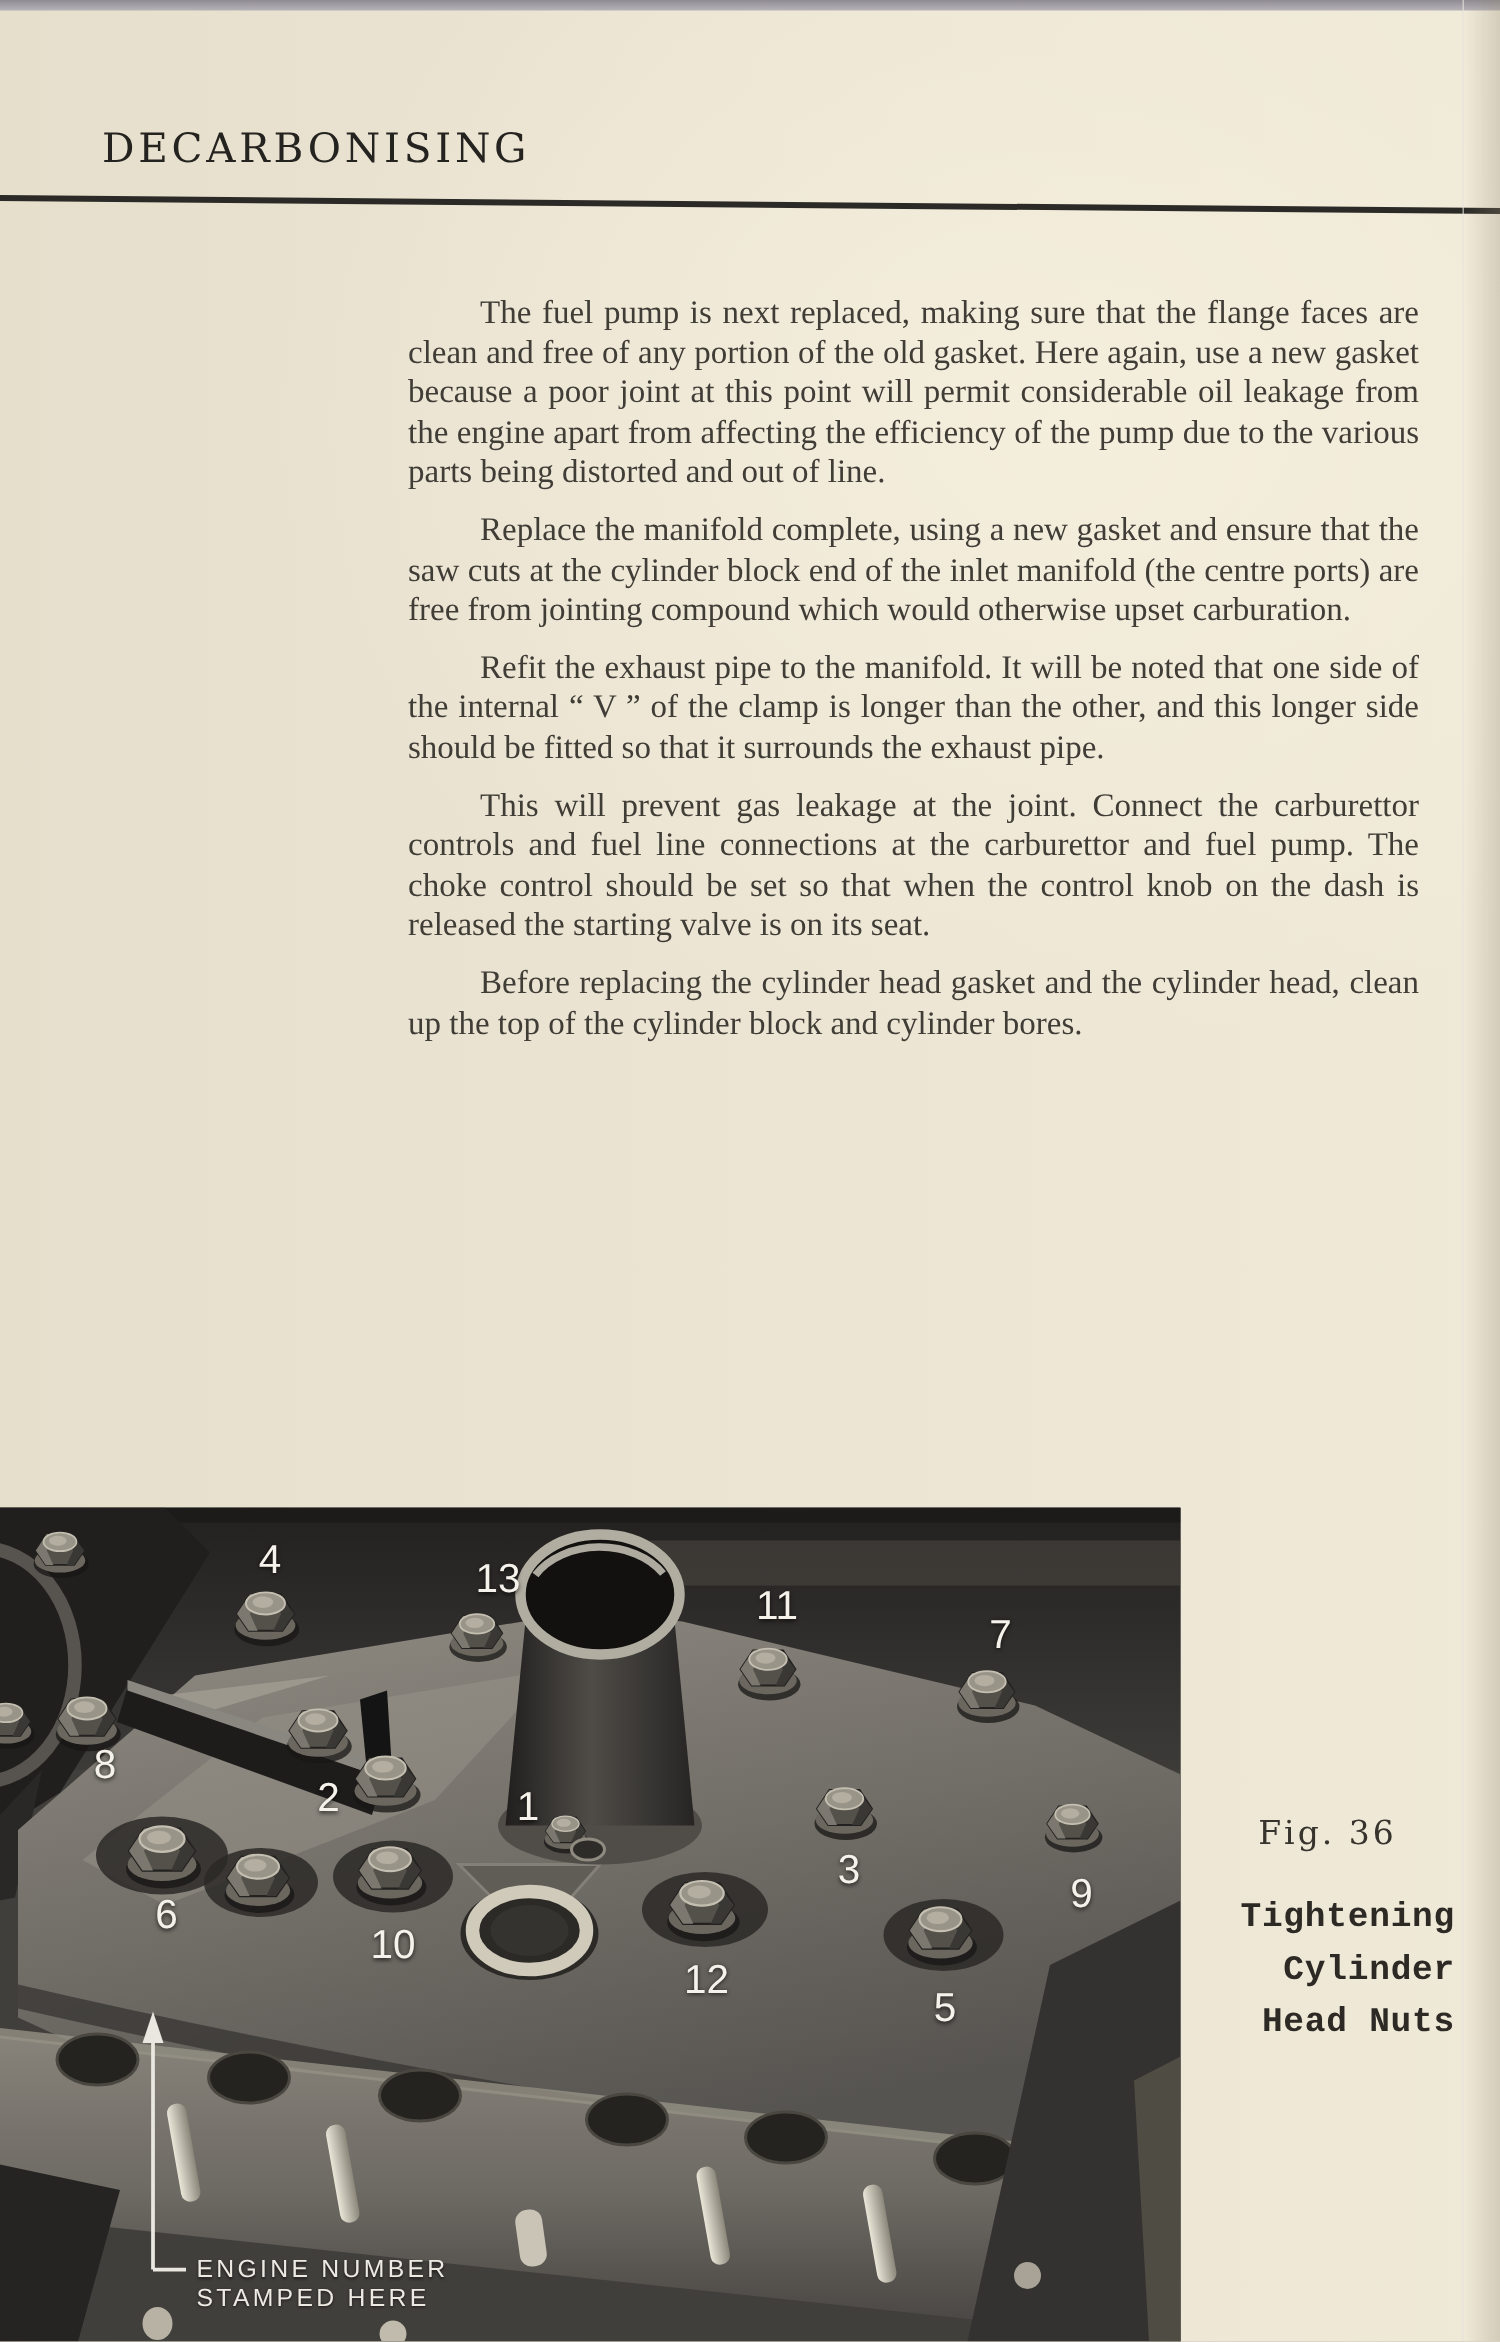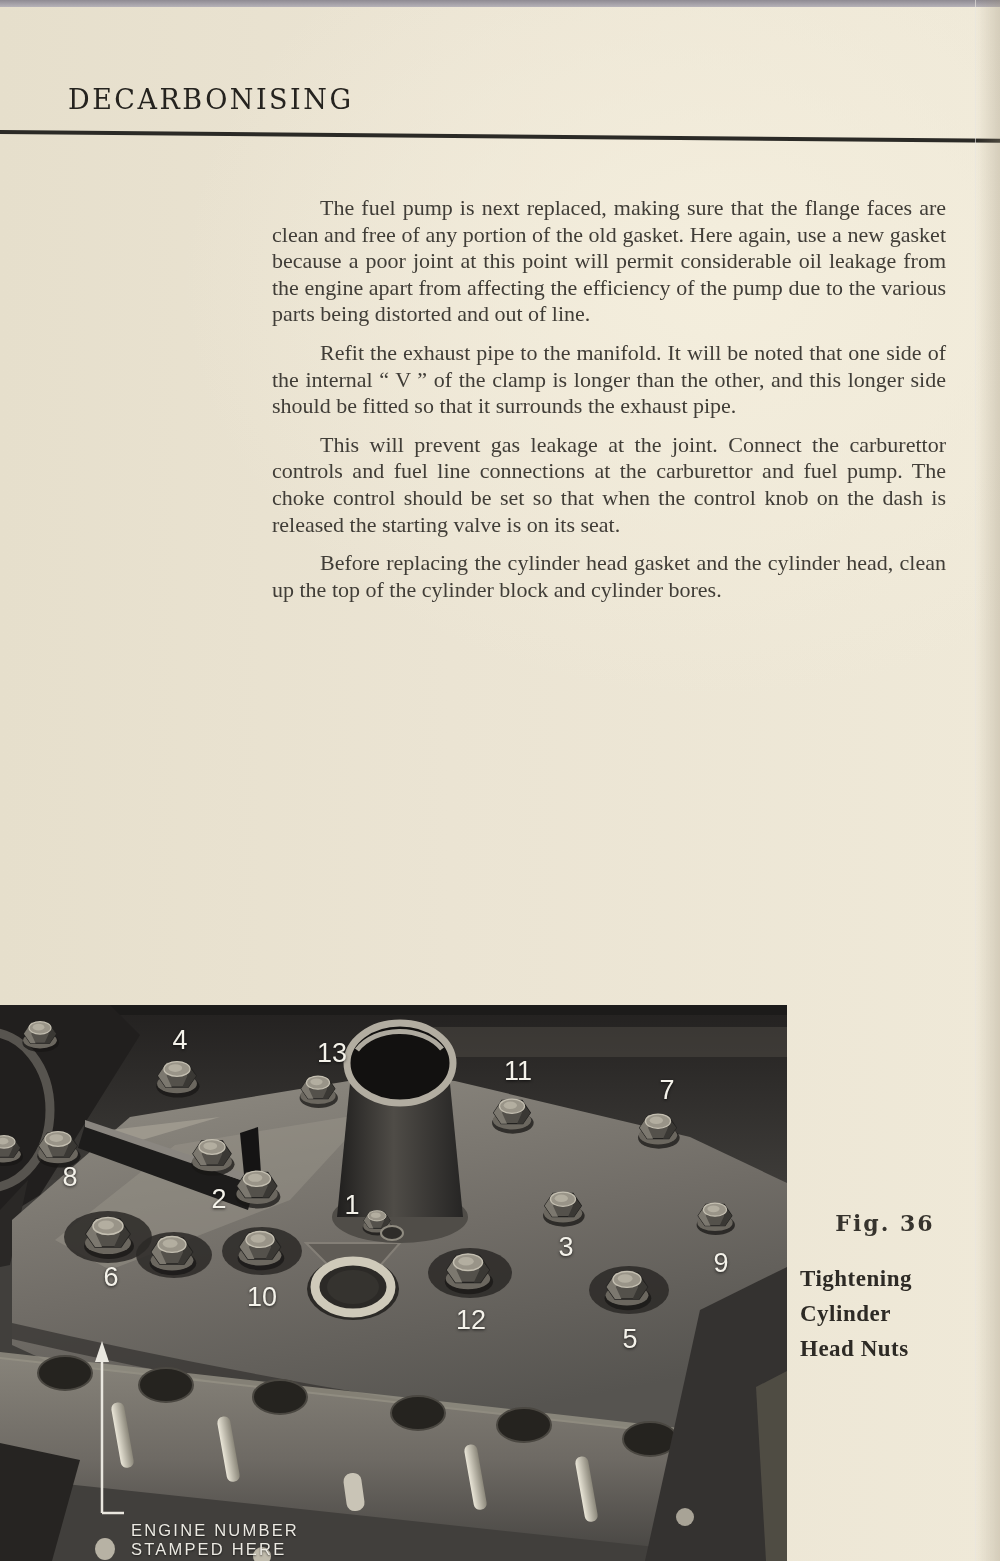--- a/index.html
+++ b/index.html
@@ -48,48 +48,49 @@
     overflow:hidden; background:#3e3c39;
     box-shadow:inset 0 0 45px rgba(0,0,0,0.35);
   }
   .figure svg { position:absolute; left:0; top:0; }
   .callout {
     position:absolute; transform:translate(-50%,-50%);
     font-family:"Liberation Sans", sans-serif; font-size:27px; font-weight:400;
     color:#f4f2ea; text-shadow:0 1px 3px rgba(0,0,0,0.7);
   }
   .fig-annotation {
-    position:absolute; left:131px; top:516px;
+    position:absolute; left:131px; top:499px;
     font-family:"Liberation Sans", sans-serif; font-size:16.5px; line-height:18.5px;
     letter-spacing:2.2px; font-weight:500; color:#eceae3;
     text-shadow:0 1px 2px rgba(0,0,0,0.6);
   }
   .fig-label {
     position:absolute; left:818px; top:1210px; width:134px; text-align:center;
-    font-family:"DejaVu Serif", serif; font-weight:700; font-size:22px;
+    font-family:"DejaVu Serif", serif; font-weight:400; font-size:22px;
     letter-spacing:2px; color:#37342e;
   }
   .fig-caption {
-    position:absolute; left:800px; top:1261px; width:170px; text-align:left;
-    font-family:Liberation Serif, serif; font-weight:700; font-size:23px;
+    position:absolute; left:800px; top:1261px; width:170px; text-align:right;
+    font-family:Liberation Mono, monospace; font-weight:700; font-size:23px;
     line-height:35px; letter-spacing:0.5px; color:#2d2a25;
   }
   .fig-caption div { white-space:nowrap; }
 </style>
 </head>
 <body>
 
 <div class="page">
   <div class="scan-top"></div>
 
   <h1 class="header-title">DECARBONISING</h1>
   <div class="rule"></div>
 
   <div class="body-col">
     <p>The fuel pump is next replaced, making sure that the flange faces are clean and free of any portion of the old gasket. Here again, use a new gasket because a poor joint at this point will permit considerable oil leakage from the engine apart from affecting the efficiency of the pump due to the various parts being distorted and out of line.</p>
+    <p>Replace the manifold complete, using a new gasket and ensure that the saw cuts at the cylinder block end of the inlet manifold (the centre ports) are free from jointing compound which would otherwise upset carburation.</p>
     <p>Refit the exhaust pipe to the manifold.  It will be noted that one side of the internal “ V ” of the clamp is longer than the other, and this longer side should be fitted so that it surrounds the exhaust pipe.</p>
     <p>This will prevent gas leakage at the joint.  Connect the carburettor controls and fuel line connections at the carburettor and fuel pump.  The choke control should be set so that when the control knob on the dash is released the starting valve is on its seat.</p>
     <p>Before replacing the cylinder head gasket and the cylinder head, clean up the top of the cylinder block and cylinder bores.</p>
   </div>
 
 
   <div class="figure">
     <svg viewBox="0 0 787 556" width="787" height="556" xmlns="http://www.w3.org/2000/svg">
       <defs>
         <linearGradient id="gTop" x1="0" y1="0" x2="0" y2="1">

